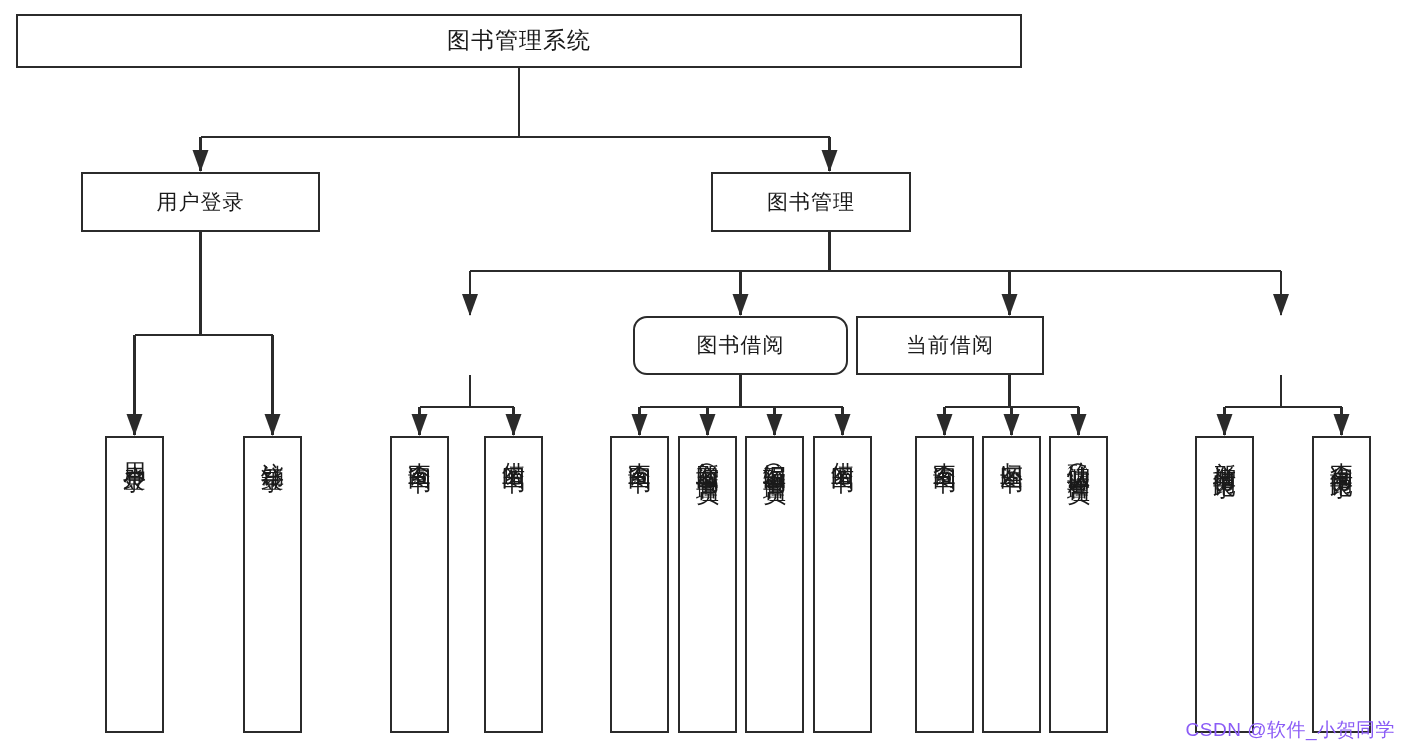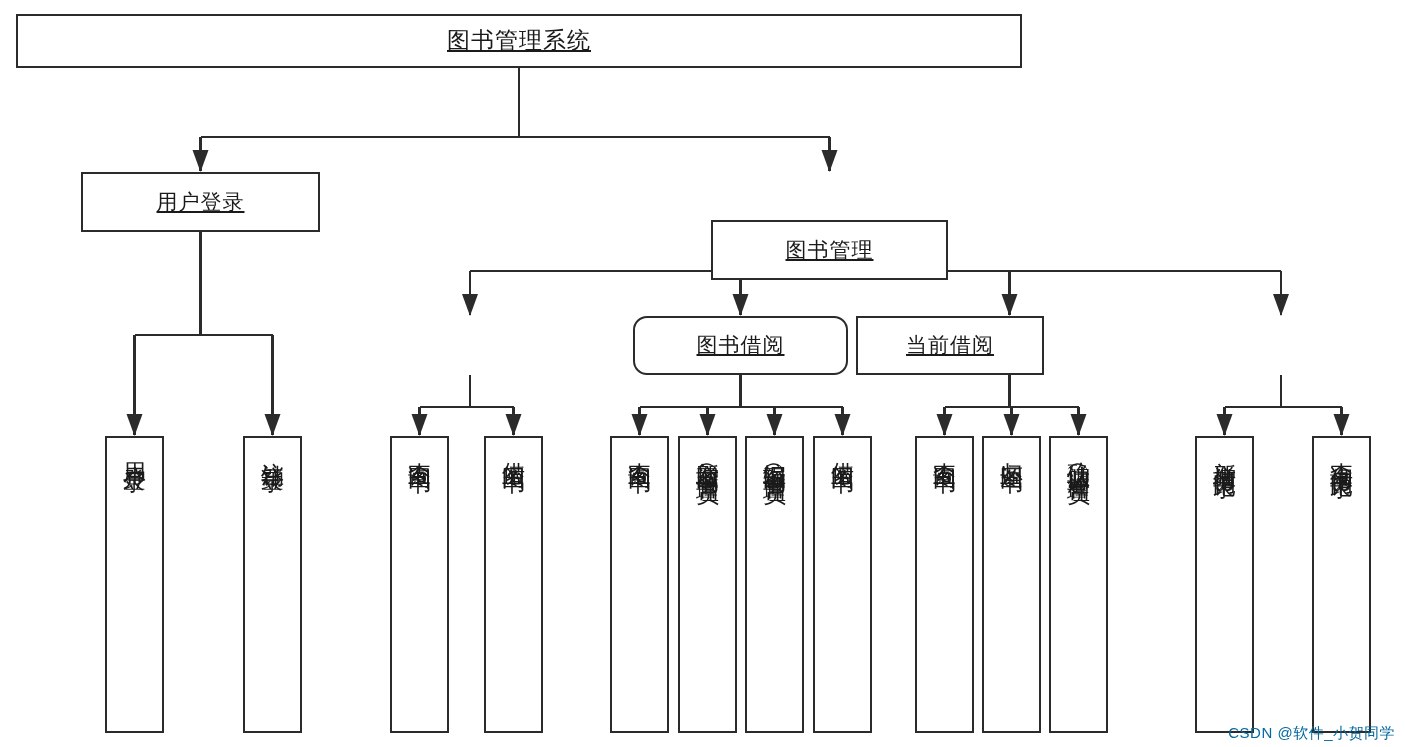--- a/index.html
+++ b/index.html
@@ -37,43 +37,42 @@
   }
   .node-label {
     display: block;
     text-align: center;
     line-height: 1.18;
     color: #1a1a1a;
   }
   .node.horiz .node-label {
     font-size: 21px;
     letter-spacing: 1px;
-    text-decoration: underline;
   }
   .node.vert {
     align-items: flex-start;
     padding-top: 6px;
   }
   .node.vert .node-label {
     writing-mode: vertical-rl;
     text-orientation: upright;
     font-size: 23px;
     letter-spacing: 3px;
     line-height: 1;
     white-space: nowrap;
   }
   .node.root .node-label {
     font-size: 23px;
   }
   #watermark {
     position: absolute;
     right: 10px;
     bottom: 4px;
-    font-size: 15px;
-    color: #0369a1;
+    font-size: 19px;
+    color: #8b5cf6;
     letter-spacing: 0.5px;
     white-space: nowrap;
     user-select: none;
   }
 </style>
 </head>
 <body>
 
 <div id="canvas">
 
@@ -132,21 +131,21 @@
       <path d="M 1333.5 414 L 1349.5 414 L 1341.5 436 Z" fill="#2b2b2b"></path>
     </svg>
 
   <div class="node horiz root" style="left: 16px; top: 14px; width: 1006px; height: 54px;">
     <span class="node-label">图书管理系统</span>
   </div>
 
   <div class="node horiz" style="left: 81px; top: 172px; width: 239px; height: 60px;">
     <span class="node-label">用户登录</span>
   </div>
-  <div class="node horiz" style="left: 711px; top: 172px; width: 237px; height: 60px; margin-top: 48px;">
+  <div class="node horiz" style="left: 711px; top: 172px; width: 200px; height: 60px;">
     <span class="node-label">图书管理</span>
   </div>
 
   <div class="node horiz" style="left: 633px; top: 316px; width: 215px; height: 59px; border-radius: 14px;">
     <span class="node-label">图书借阅</span>
   </div>
   <div class="node horiz" style="left: 856px; top: 316px; width: 188px; height: 59px;">
     <span class="node-label">当前借阅</span>
   </div>
 

